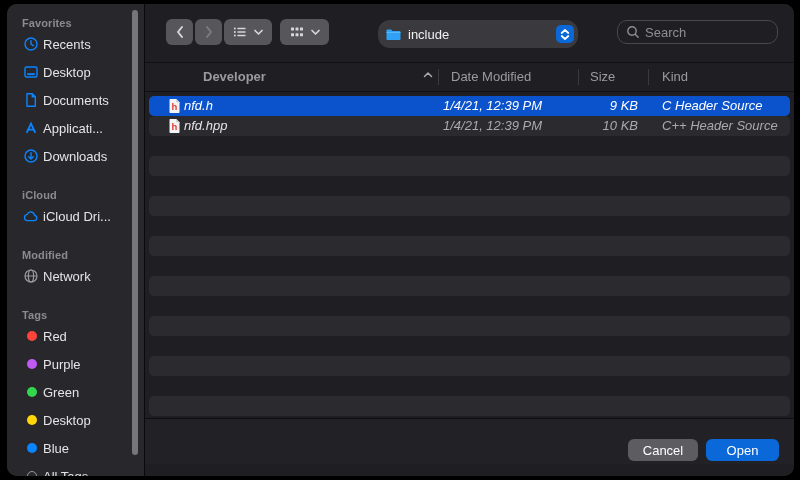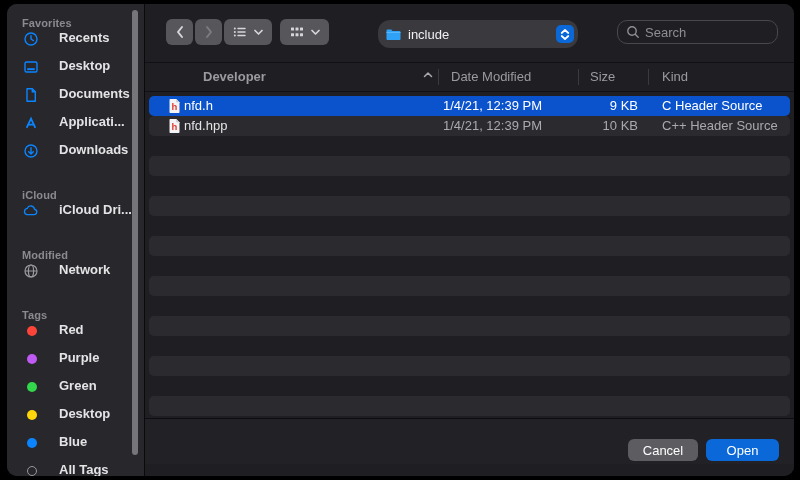--- a/index.html
+++ b/index.html
@@ -8,21 +8,21 @@
   .window { position:absolute; left:7px; top:4px; width:787px; height:472px;
             border-radius:10px; overflow:hidden; background:#1f1f23;
             box-shadow: inset 0 0 0 1px rgba(255,255,255,0.06); }
 
   
   .sidebar { position:absolute; left:0; top:0; width:138px; height:100%;
              background:#28282c; border-right:1px solid #0a0a0c; padding:12px 0 0 15px; }
   .sb-section-label { font-size:11px; font-weight:700; color:#8a8a90; height:14px;
                       line-height:14px; margin-top:18px; letter-spacing:.1px; }
   .sb-section-label.first { margin-top:0; }
-  .sb-item { display:flex; align-items:flex-start; height:28px; gap:20px; cursor:default;font-weight:bold; }
+  .sb-item { display:flex; align-items:center; height:28px; gap:4px; cursor:default; }
   .sb-icon { width:17px; height:17px; display:flex; align-items:center; justify-content:center;
              color:#0a84ff; flex:0 0 17px; }
   .sb-label { font-size:13px; color:#e4e4e7; white-space:nowrap; }
   .dot { width:10px; height:10px; border-radius:50%; margin-left:3px; }
   .dot-red{background:#ff453a;} .dot-purple{background:#bf5af2;} .dot-green{background:#32d74b;}
   .dot-yellow{background:#ffd60a;} .dot-blue{background:#0a84ff;}
   .dot-outline{background:transparent; border:1.3px solid #98989d;}
   .sb-scrollthumb { position:absolute; right:6px; top:6px; width:6px; height:445px;
                     border-radius:3px; background:#75757a; }
 
@@ -59,21 +59,21 @@
   .h-date { left:306px; } .h-size { left:445px; } .h-kind { left:517px; }
   .h-sep  { position:absolute; top:6px; width:1px; height:16px; background:#3a3a3f; }
   .sep1{left:293px;} .sep2{left:433px;} .sep3{left:503px;}
   .sort-caret { position:absolute; left:278px; top:8px; color:#a9a9ae; }
 
   
   .rowsarea { position:absolute; top:92px; left:0; width:100%; height:322px; }
   .row, .stripe { position:absolute; left:4px; width:641px; height:20px; border-radius:5px; }
   .stripe { background:#2b2b2f; }
   .row { font-size:13px; }
-  .row .c { position:absolute; top:0; height:38px; line-height:20px; white-space:nowrap; }
+  .row .c { position:absolute; top:0; height:38px; line-height:20px; white-space:nowrap;font-style:italic; }
   .row-0 { top:0; background:#0a53cd; color:#ffffff; }
   .row-1 { top:20px; background:#2b2b2f; color:#a9a9ae; }
   .row-1 .c-name { color:#e4e4e6; }
   .c-fileicon { left:19px; top:2px; position:absolute; }
   .c-name { left:35px; } .c-date { left:294px; }
   .c-size { left:409px; width:80px; text-align:right; } .c-kind { left:513px; }
 
   
   .footer { position:absolute; left:0; top:414px; width:100%; height:46px;
             background:#222226; border-top:1px solid #0e0e10; }

